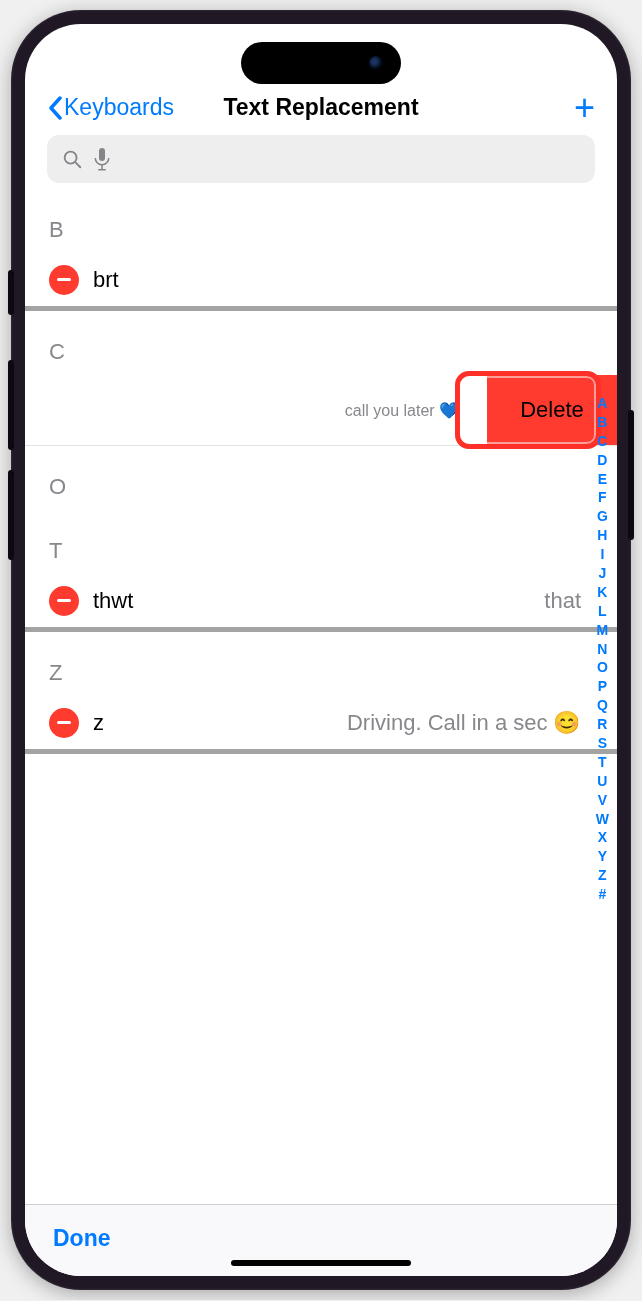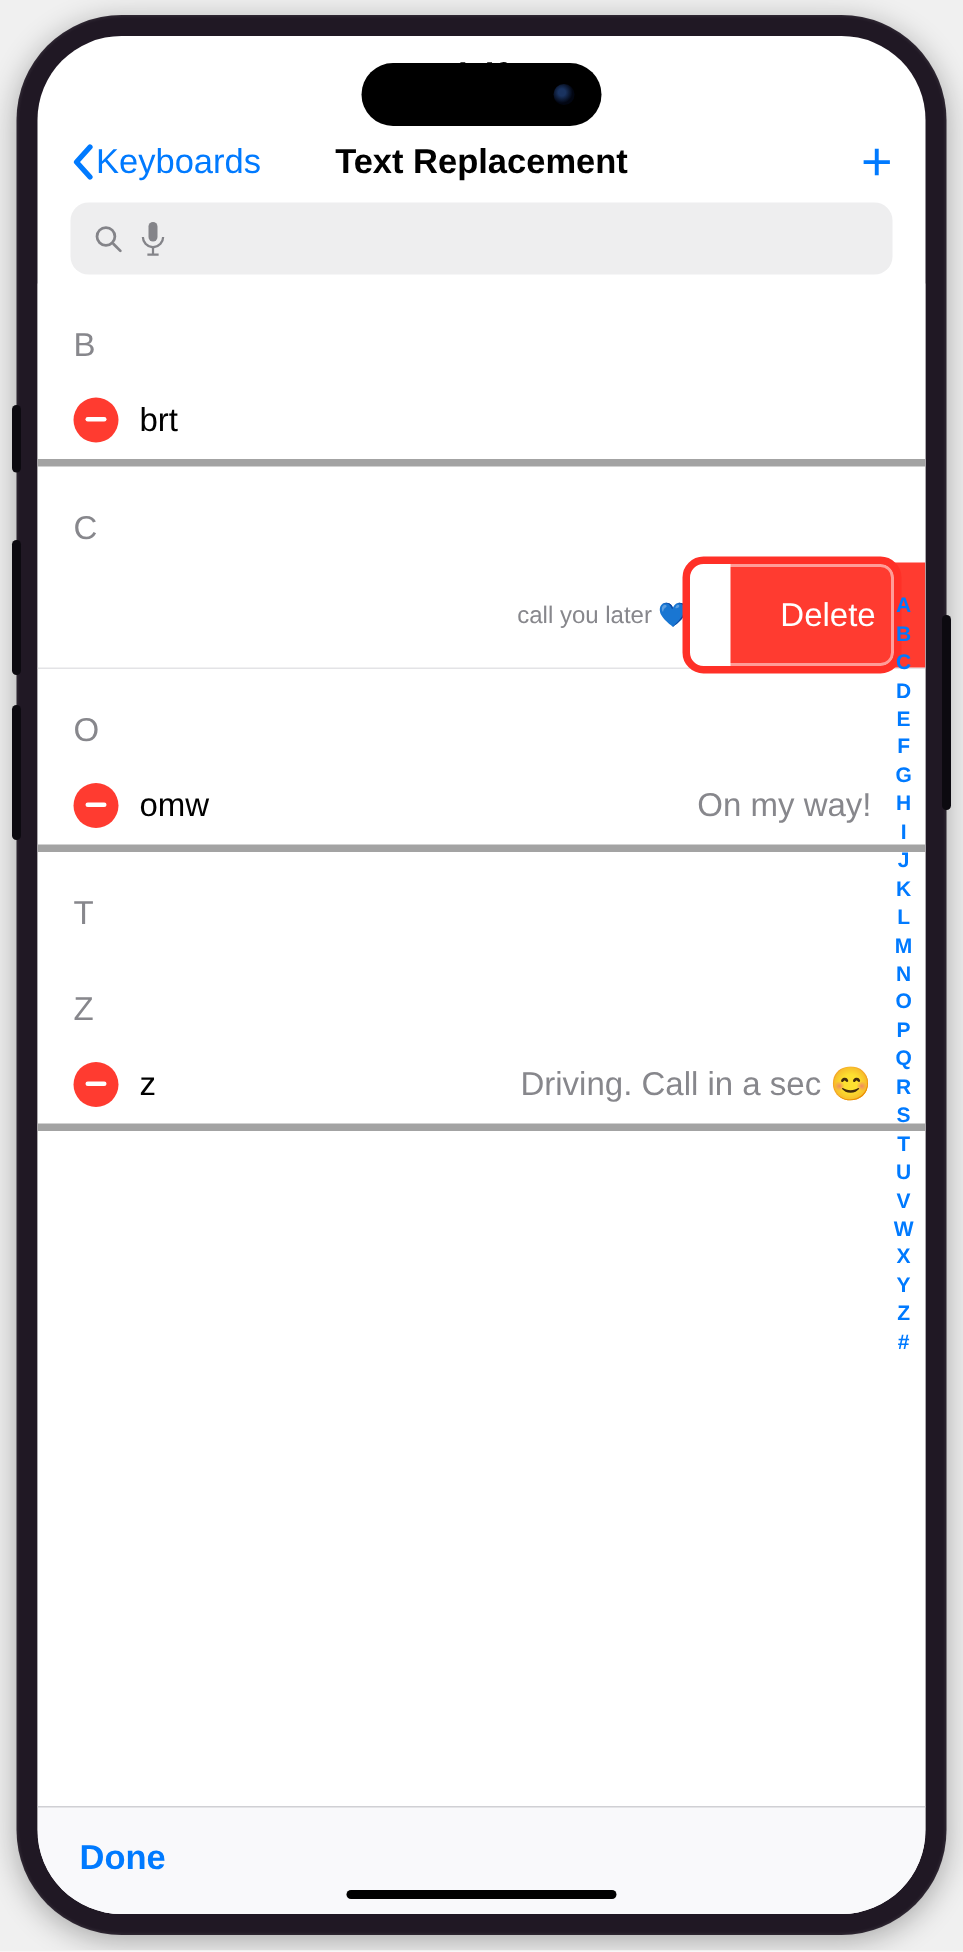--- a/index.html
+++ b/index.html
@@ -116,21 +116,21 @@
   display:flex;align-items:center;justify-content:center;margin-right:14px;flex-shrink:0;
 }
 .minus::before{content:"";width:14px;height:3px;background:#fff;border-radius:2px;}
 .shortcut{color:#000;flex-shrink:0;}
 .phrase{flex:1;text-align:right;color:#87878c;padding-right:12px;white-space:nowrap;overflow:hidden;text-overflow:ellipsis;}
 
 .row-swiped{padding:0;border-bottom:1px solid #e3e3e6;position:relative;}
 .row-swiped .content-area{display:flex;align-items:center;min-height:70px;flex:1;padding:0 0 0 24px;}
 .row-swiped .phrase{text-align:right;padding-right:28px;flex:1;}
 .delete-btn{
-  background:#ff3b30;color:#ffffff;font-size:22px;
+  background:#ff3b30;color:#000000;font-size:22px;
   display:flex;align-items:center;justify-content:center;
   width:130px;align-self:stretch;min-height:70px;
 }
 .highlight{
   position:absolute;right:16px;
   width:146px;height:78px;border:5px solid #ff3027;border-radius:14px;
   pointer-events:none;
   top:-4px;
   box-shadow:0 0 0 2px rgba(255,255,255,0.5) inset;
 }
@@ -223,27 +223,27 @@
       <div class="sect-head">C</div>
       <div class="row-swiped" style="display:flex;">
         <div class="content-area">
           <span class="phrase">call you later 💙</span>
         </div>
         <div class="delete-btn">Delete</div>
         <div class="highlight"></div>
       </div>
 
       <div class="sect-head">O</div>
+
+      <div class="sect-head">T</div>
       <div class="row">
         <div class="minus"></div>
-        <span class="shortcut">omw</span>
-        <span class="phrase">On my way!</span>
-      </div>
-
-      <div class="sect-head">T</div>
+        <span class="shortcut">thwt</span>
+        <span class="phrase">that</span>
+      </div>
 
       <div class="sect-head">Z</div>
       <div class="row">
         <div class="minus"></div>
         <span class="shortcut">z</span>
         <span class="phrase">Driving. Call in a sec 😊</span>
       </div>
 
     </div>
 

